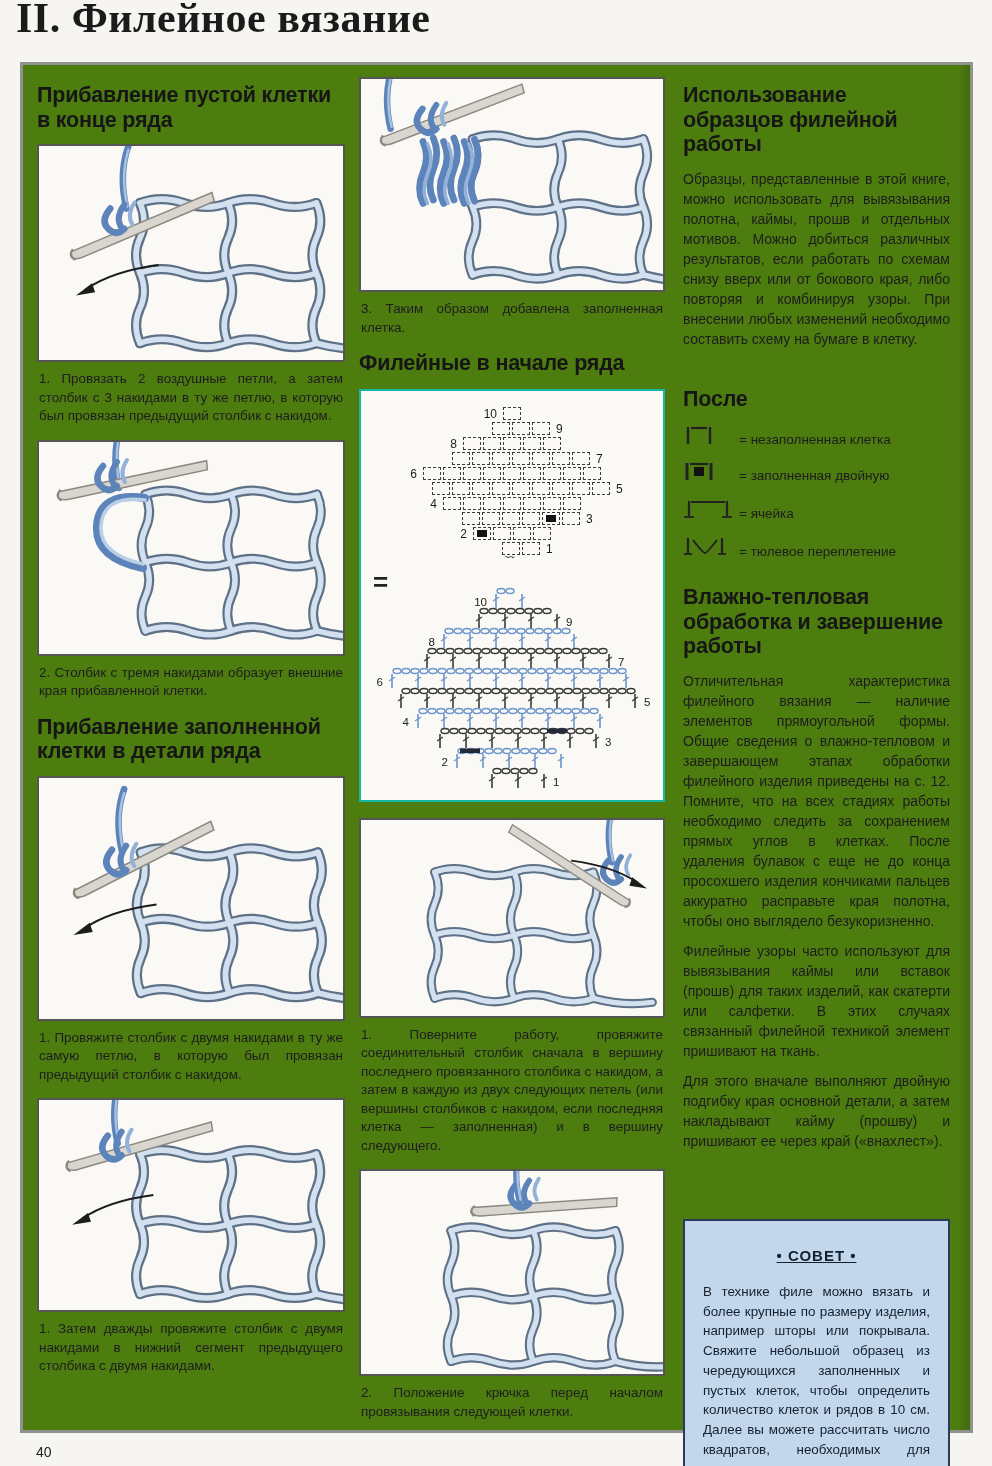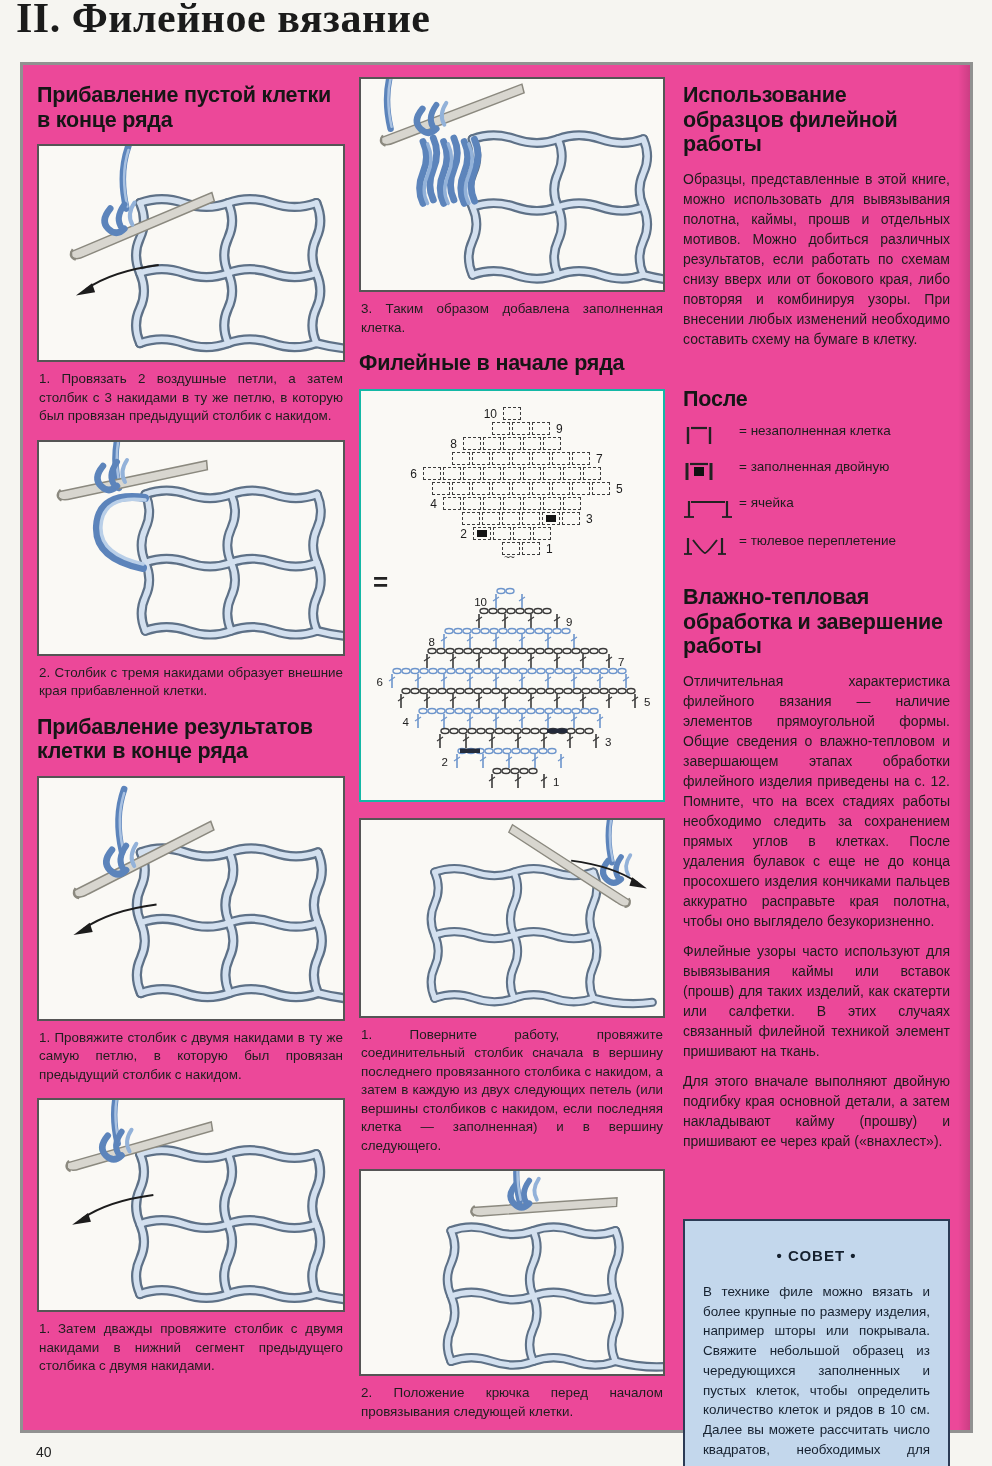--- a/index.html
+++ b/index.html
@@ -1,19 +1,19 @@
 <!DOCTYPE html>
 <html><head>
 <meta charset="utf-8">
 <style>
   html,body{margin:0;padding:0;}
   body{background:#e9e6e0;}
   .page{position:relative;width:992px;height:1466px;background:#f6f5f1;font-family:"Liberation Sans",sans-serif;color:#222;overflow:hidden;}
   .page-title{position:absolute;top:-6px;left:16px;font-family:"Liberation Serif",serif;font-size:42px;font-weight:600;color:#1b1b1b;letter-spacing:0.5px;}
-  .frame{position:absolute;left:20px;top:62px;width:953px;height:1371px;border:3px solid #919191;box-sizing:border-box;background:#ec4899;padding:12px 10px 10px 14px;display:flex;gap:14px;}
+  .frame{position:absolute;left:20px;top:62px;width:953px;height:1371px;border:3px solid #919191;box-sizing:border-box;background:#4d7c0f;padding:12px 10px 10px 14px;display:flex;gap:14px;}
   .edge-shadow{position:absolute;right:0;top:0;bottom:0;width:12px;background:linear-gradient(to right,rgba(0,0,0,0),rgba(0,0,0,0.14));pointer-events:none;}
   .col{box-sizing:border-box;}
   .col-left{width:308px;}
   .col-mid{width:306px;}
   .col-right{flex:1;padding-right:10px;padding-left:4px;}
   h2.sec{font-size:21.5px;line-height:1.14;font-weight:bold;color:#161616;margin:6px 0 12px;letter-spacing:-0.2px;}
   h2.sec.mid{margin-top:14px;}
   .caption{font-size:13.4px;line-height:1.38;text-align:justify;color:#1e1e1e;margin:8px 2px 14px;}
   .figure{border:2px solid #555;background:#faf9f5;box-sizing:border-box;overflow:hidden;display:flex;align-items:center;justify-content:center;}
   .figure svg{width:100%;height:100%;display:block;}
@@ -28,26 +28,26 @@
   .gcell{position:relative;width:16px;height:11px;border:1.6px dashed #3c3c3c;margin:0 1px;box-sizing:content-box;}
   .gfill i{position:absolute;left:3px;right:3px;top:2px;bottom:2px;background:#141414;}
   .gsq::after{content:"~~";position:absolute;left:1px;bottom:-9px;font-size:10px;color:#333;letter-spacing:-1px;}
   .rlab{position:absolute;top:0;font-size:12px;line-height:14px;color:#1d1d1d;}
   .rlab.left{right:100%;padding-right:5px;}
   .rlab.right{left:100%;padding-left:5px;}
   .equals{position:absolute;left:12px;top:176px;font-size:26px;font-weight:bold;color:#222;}
   #symbol-chart{position:absolute;left:0;bottom:0;width:100%;height:218px;}
   
   .legend{margin:4px 0 26px;}
-  .legend-item{display:flex;align-items:flex-start;margin-bottom:12px;}
+  .legend-item{display:flex;align-items:flex-end;margin-bottom:12px;}
   .legend-sym{width:56px;flex:0 0 56px;display:flex;align-items:center;}
   .legend-label{font-size:13.5px;color:#1d1d1d;}
   
   .tip-box{margin-top:68px;border:2px solid #2c3b55;background:#c3d7ec;box-sizing:border-box;padding:18px 18px 16px;min-height:348px;}
-  .tip-title{text-align:center;font-weight:bold;font-size:15px;letter-spacing:1px;color:#15202e;margin:8px 0 18px;}
+  .tip-title{text-align:center;font-weight:bold;font-size:15px;letter-spacing:1px;color:#15202e;margin:8px 0 18px;text-decoration:underline;}
   .tip-body{font-size:13.4px;line-height:1.47;text-align:justify;color:#15202e;margin:0;}
   .page-number{position:absolute;left:36px;bottom:6px;font-size:14px;color:#222;} .gap22{height:22px;}
 </style>
 </head>
 <body>
 
 <svg width="0" height="0" style="position:absolute" aria-hidden="true">
   <defs>
     <g id="latgeo" fill="none" stroke-linecap="round">
       <path d="M4,4 q19,-7 39,0 t39,0 t39,0 t39,0"></path>
@@ -110,21 +110,21 @@
           <use href="#mesh" transform="translate(100,48) scale(1.1)"></use>
           <path d="M104,56 q-46,-6 -48,28 q-2,32 46,42" stroke="#5c84bb" stroke-width="8" fill="none" stroke-linecap="round"></path>
           <path d="M104,58 q-42,-5 -44,26 q-2,28 42,38" stroke="#b9cfe8" stroke-width="3.5" fill="none" stroke-linecap="round"></path>
           <use href="#strandg" transform="translate(72,-16)"></use>
           <use href="#hookg" transform="translate(14,30) rotate(-5)"></use>
           <use href="#curlg" transform="translate(54,22)"></use>
         </svg>
       </div>
       <p class="caption">2. Столбик с тремя накидами образует внешние края прибавленной клетки.</p>
 
-      <h2 class="sec">Прибавление результатов клетки в конце ряда</h2>
+      <h2 class="sec">Прибавление заполненной клетки в детали ряда</h2>
 
       <div class="figure fh245">
         <svg viewBox="0 0 300 212">
           <use href="#mesh" transform="translate(96,56) scale(1.12)"></use>
           <use href="#strandg" transform="translate(76,-2)"></use>
           <use href="#hookg" transform="translate(26,80) rotate(-20)"></use>
           <use href="#curlg" transform="translate(64,56)"></use>
           <use href="#arrowg" transform="translate(34,112)"></use>
         </svg>
       </div>

